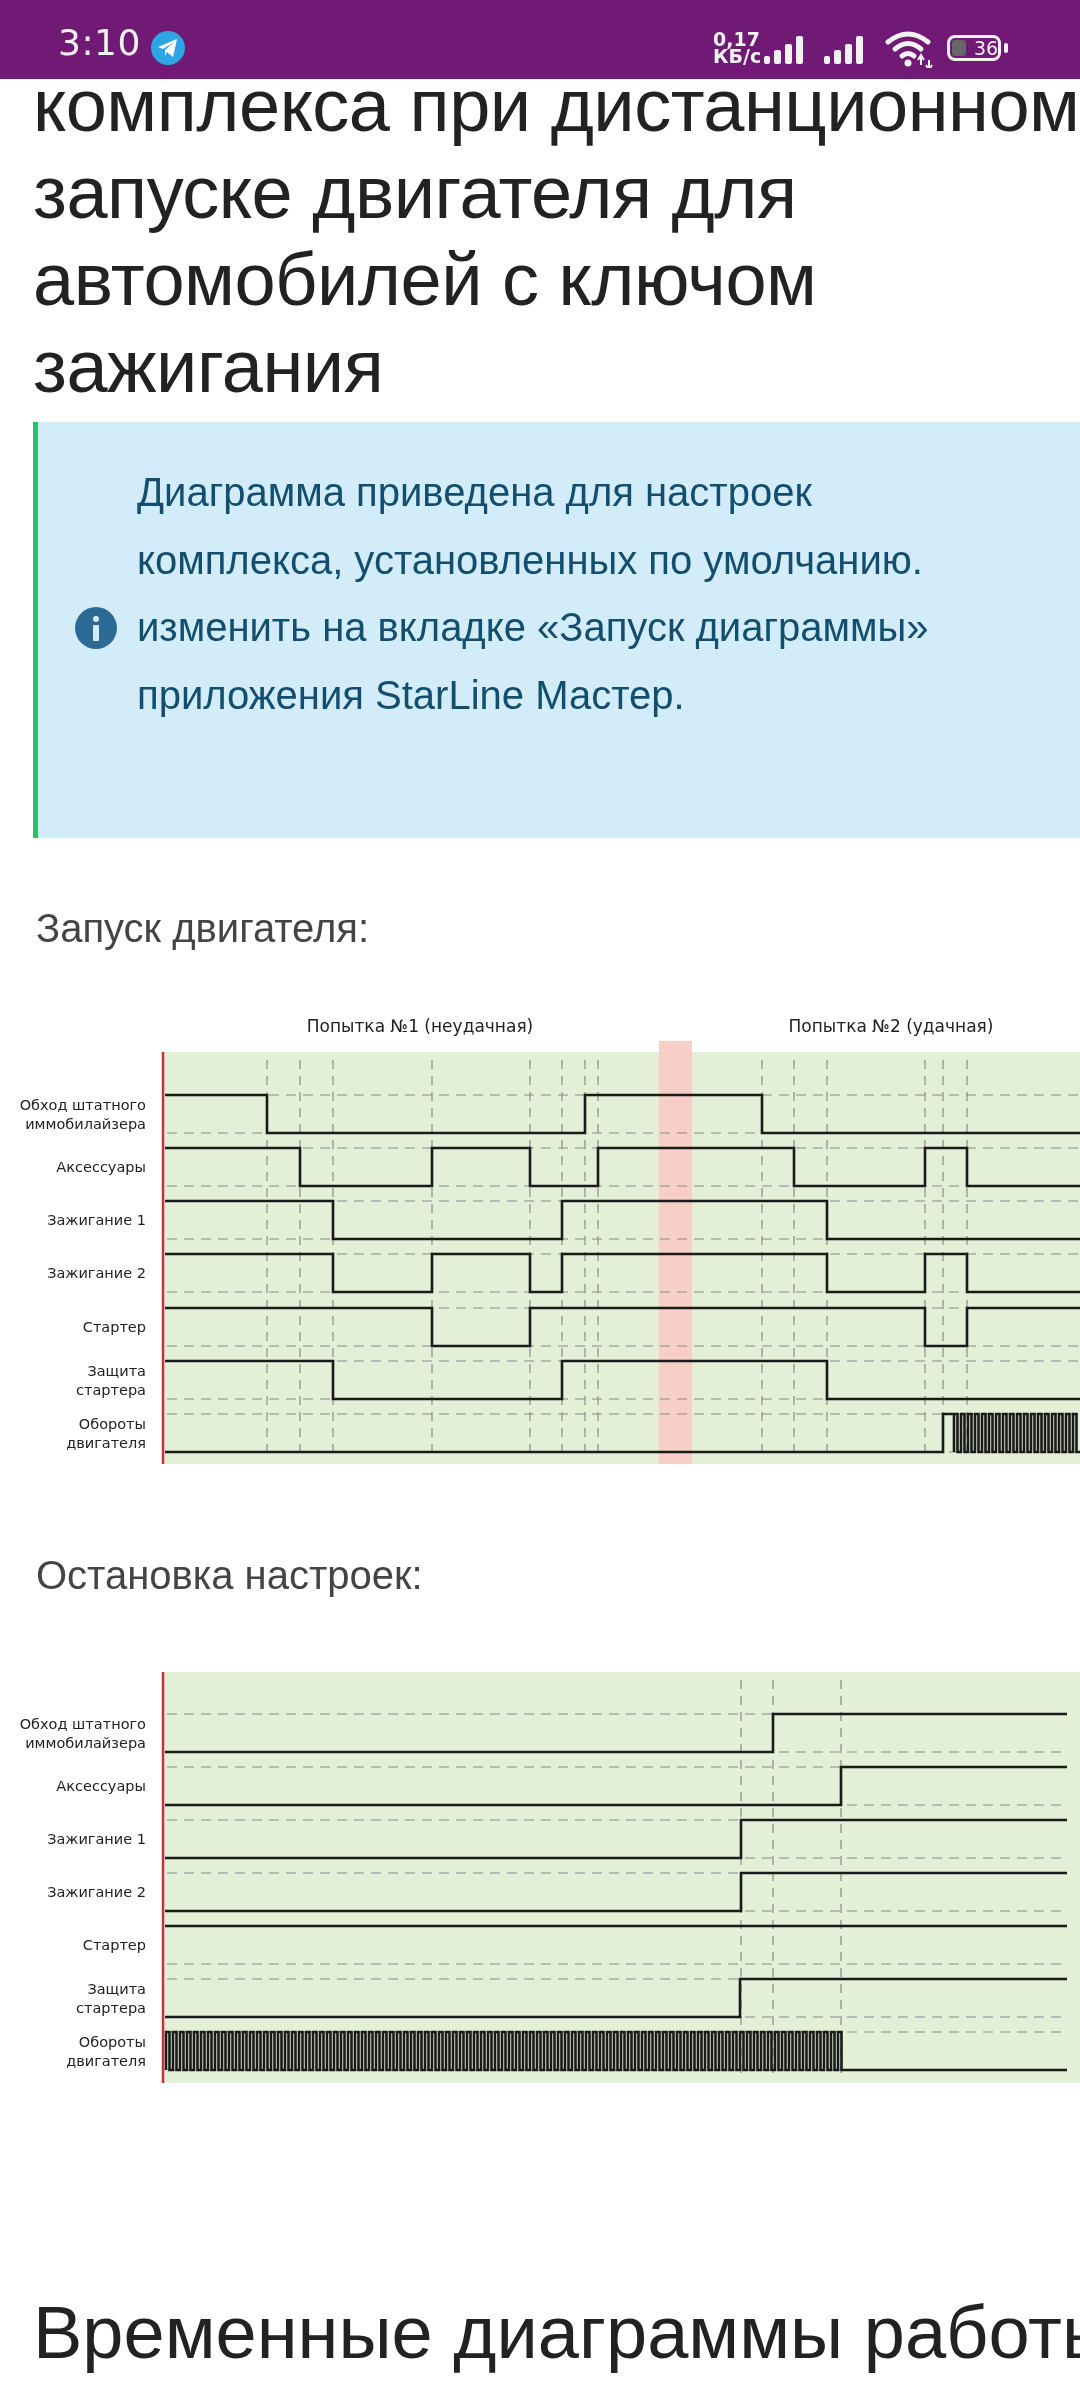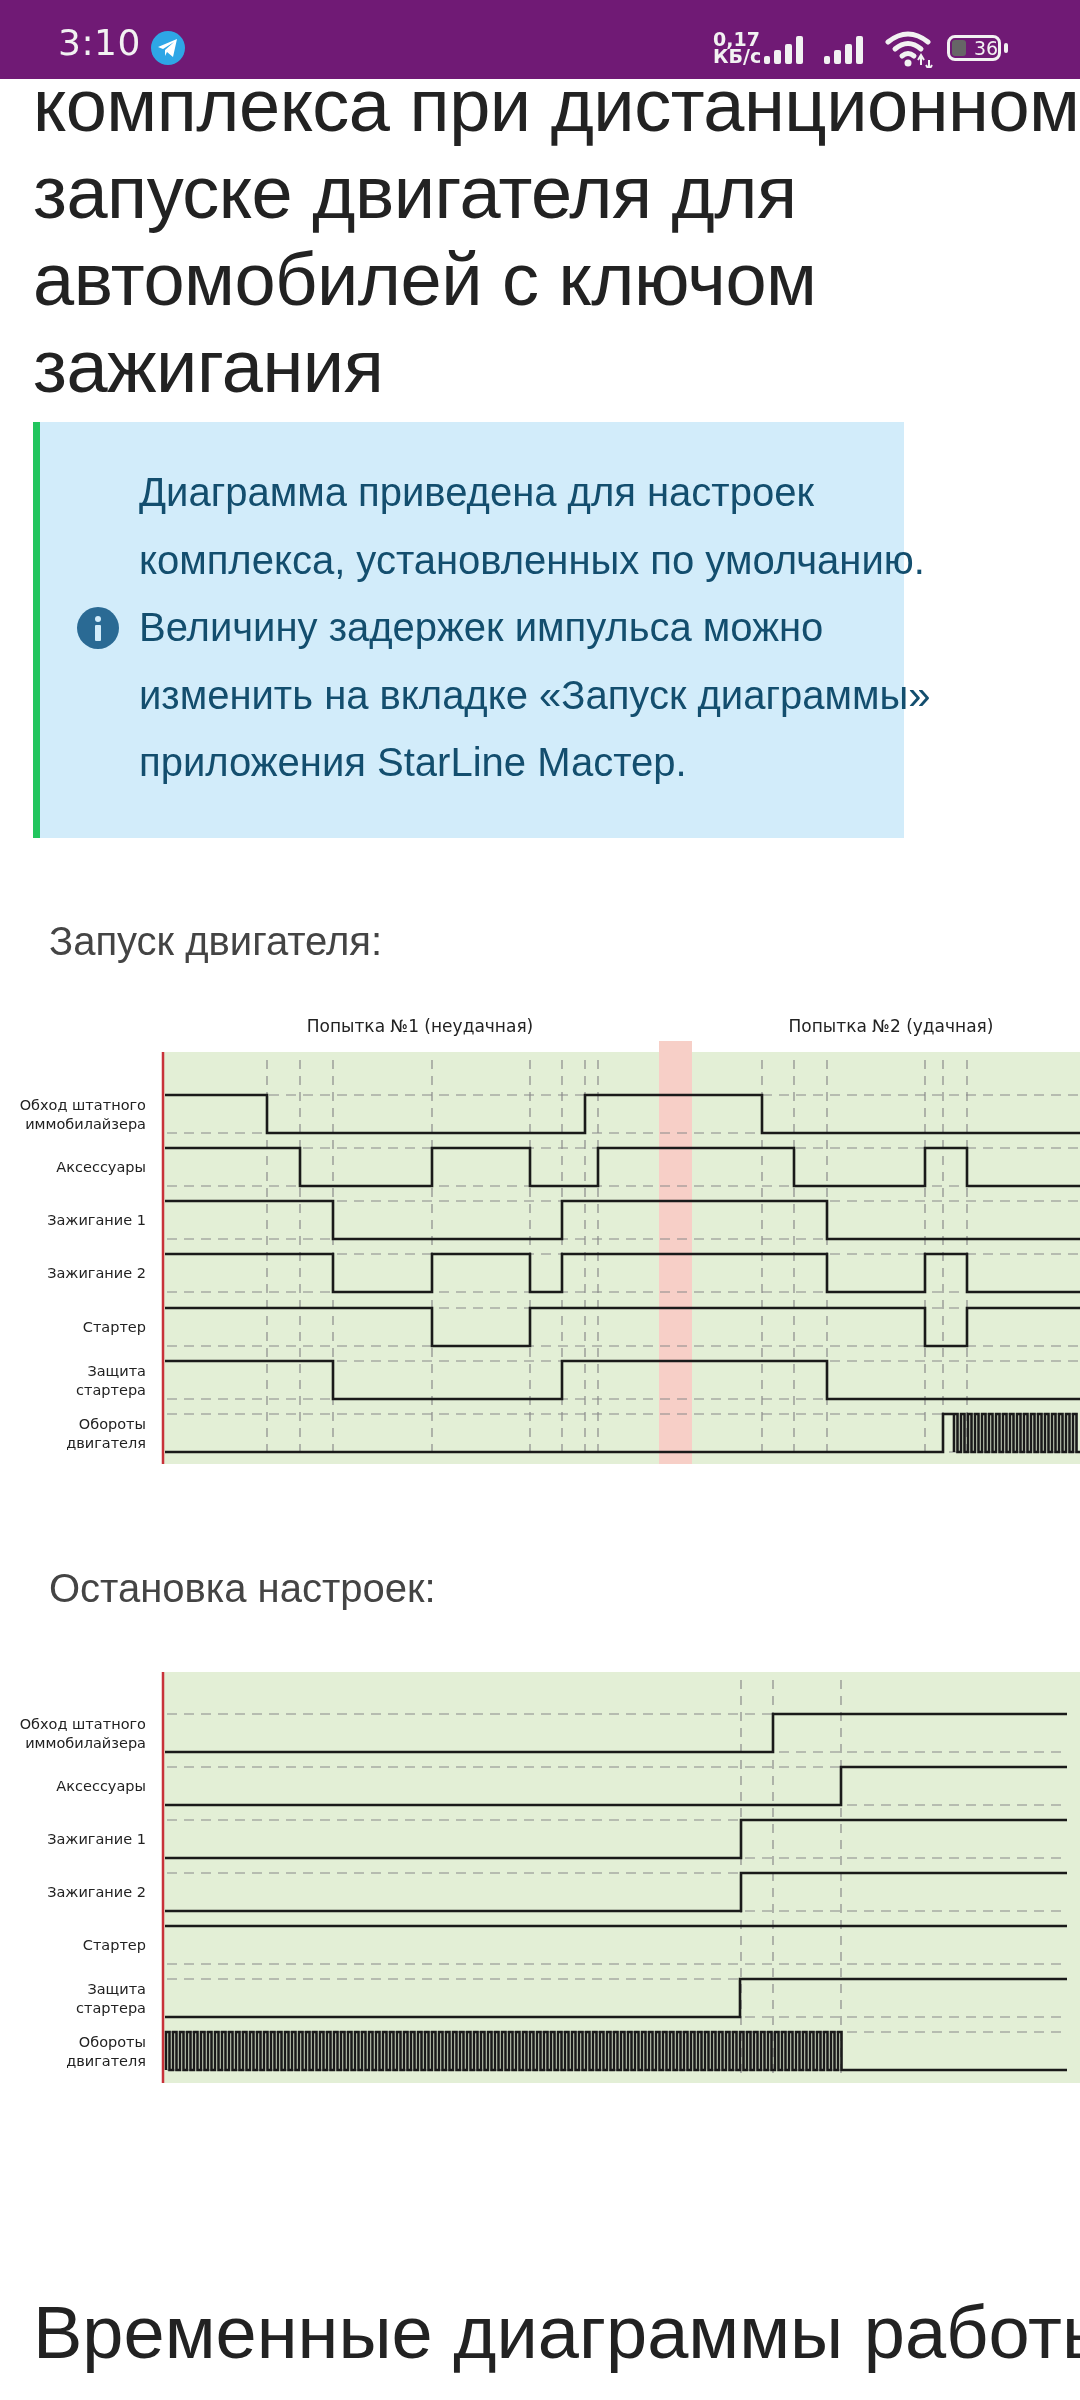--- a/index.html
+++ b/index.html
@@ -12,28 +12,28 @@
   .sb-sig { position:absolute; top:32px; }
   .sb-wifi { position:absolute; left:885px; top:30px; }
   .sb-batt { position:absolute; left:947px; top:35px; width:54px; height:26px; border:3px solid #f2f2f2; border-radius:8px; box-sizing:border-box; }
   .sb-batt-fill { position:absolute; left:2px; top:2px; width:14px; height:16px; background:#666; border-radius:3px; }
   .sb-batt-text { position:absolute; left:0; top:0; width:100%; text-align:center; font-size:19px; line-height:20px; font-family:"DejaVu Sans", sans-serif; color:#f2f2f2;padding-left:12px; }
   .sb-batt-cap { position:absolute; left:1004px; top:43px; width:4px; height:10px; background:#f2f2f2; border-radius:2px; }
 
   .title { position:absolute; left:33px; top:62px; width:1100px; font-size:74px; line-height:87px; color:#222; font-weight:normal; letter-spacing:-0.5px; margin:0; font-family:"Liberation Sans", sans-serif; }
   .title span { display:block; white-space:nowrap; }
 
-  .infobox { position:absolute; left:33px; top:422px; width:871px; height:416px; background:#d2ecfa; border-left:7px solid #22c55e; box-sizing:border-box; }
+  .infobox { position:absolute; left:33px; top:422px; width:1047px; height:416px; background:#d2ecfa; border-left:5px solid #22c55e; box-sizing:border-box; }
   .info-icon { position:absolute; left:37px; top:185px; width:42px; height:42px; border-radius:50%; background:#2a6a94; }
   .info-icon .dot { position:absolute; left:18px; top:9px; width:6px; height:6px; background:#d2ecfa; border-radius:50%; }
   .info-icon .bar { position:absolute; left:18px; top:18px; width:6px; height:16px; background:#d2ecfa; border-radius:1px; }
   .info-text { position:absolute; left:99px; top:37px; width:930px; font-size:40px; line-height:67.5px; color:#134e6e; }
   .info-text span { display:block; white-space:nowrap; }
 
-  .section-heading { position:absolute; left:33px; font-size:40px; color:#444; font-weight:normal; margin:16px; white-space:nowrap; }
+  .section-heading { position:absolute; left:33px; font-size:40px; color:#444; font-weight:normal; margin:3px; white-space:nowrap; }
   .bottom-heading { position:absolute; left:33px; top:2290px; font-size:74px; color:#222; white-space:nowrap; margin:0; font-weight:normal; }
 
   .diagram { position:absolute; left:0; width:1080px; }
   .diagram svg { display:block; }
   .sig-label { font-family:"DejaVu Sans", sans-serif; font-size:14.5px; fill:#222; }
   .attempt-label { font-family:"DejaVu Sans", sans-serif; font-size:17px; fill:#222; }
 </style>
 </head>
 <body>
 
@@ -82,21 +82,20 @@
 </h1>
 
 <div class="infobox">
   <div class="info-icon">
       <div class="dot"></div>
       <div class="bar"></div>
     </div>
   <div class="info-text">
     <span>Диаграмма приведена для настроек</span>
     <span>комплекса, установленных по умолчанию.</span>
-    <span>Величину задержек импульса можно</span>
     <span>изменить на вкладке «Запуск диаграммы»</span>
     <span>приложения StarLine Мастер.</span>
   </div>
 </div>
 
 <h2 class="section-heading" style="top:903px">Запуск двигателя:</h2>
 <div class="diagram" id="diagram-0" style="top: 1001px;">
     <svg width="1080" height="465" viewBox="0 1001 1080 465">
       <rect x="163" y="1052" width="917" height="412" fill="#e3efd6"></rect>
       <rect x="659" y="1041" width="33" height="423" fill="#f7cfc7"></rect>

